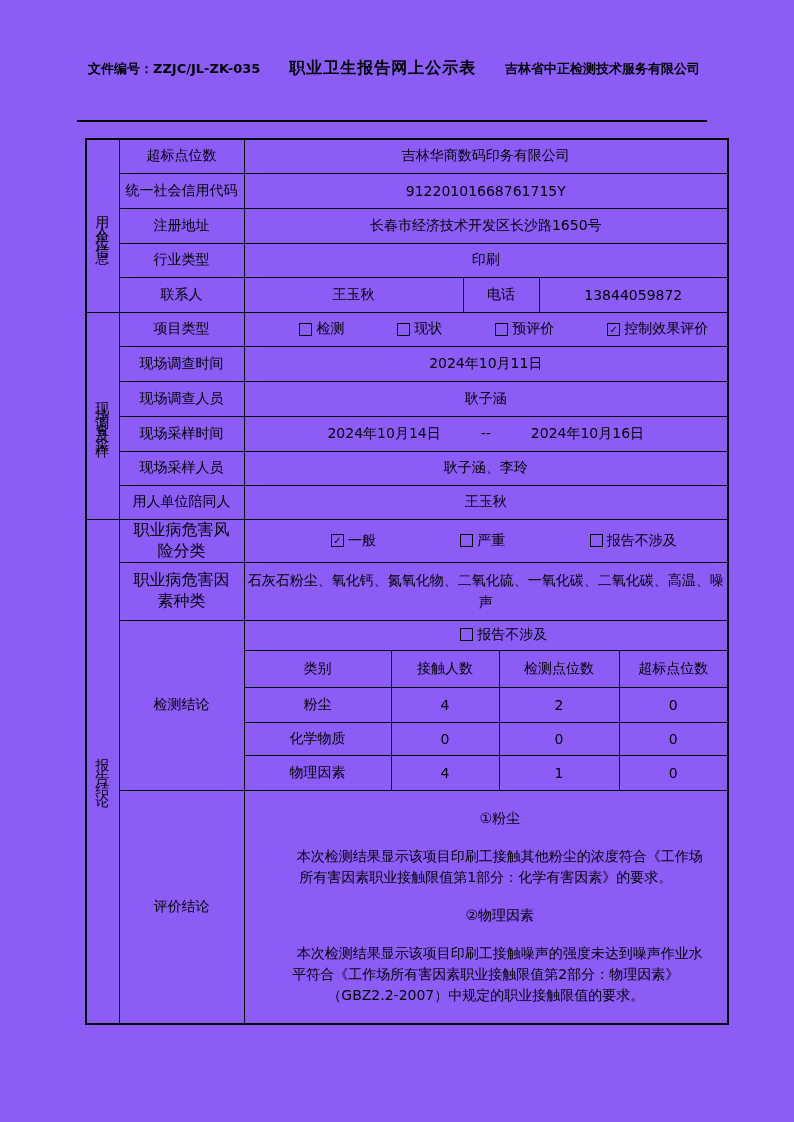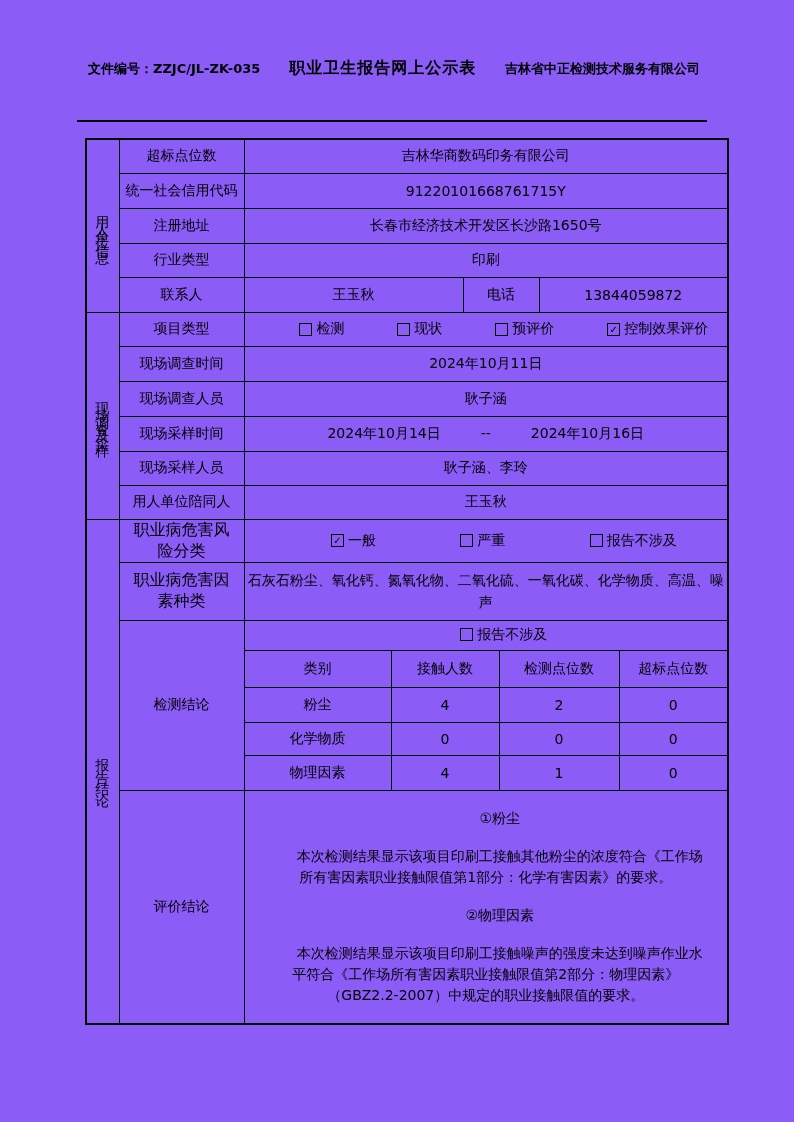--- a/index.html
+++ b/index.html
@@ -180,21 +180,21 @@
               </span>
           <span class="cb">
                 <span class="box"></span>
                 <span>报告不涉及</span>
               </span>
         </span>
       </td>
     </tr>
     <tr style="height:58px">
       <td class="lbl small">职业病危害因素种类</td>
-      <td colspan="6" class="factors">石灰石粉尘、氧化钙、氮氧化物、二氧化硫、一氧化碳、化学物质、高温、噪声</td>
+      <td colspan="6" class="factors">石灰石粉尘、氧化钙、氮氧化物、二氧化硫、一氧化碳、二氧化碳、高温、噪声</td>
     </tr>
     <tr style="height:30px">
       <td class="lbl" rowspan="5">检测结论</td>
       <td colspan="6">
         <span class="cb">
               <span class="box"></span>
               <span>报告不涉及</span>
             </span>
       </td>
     </tr>

